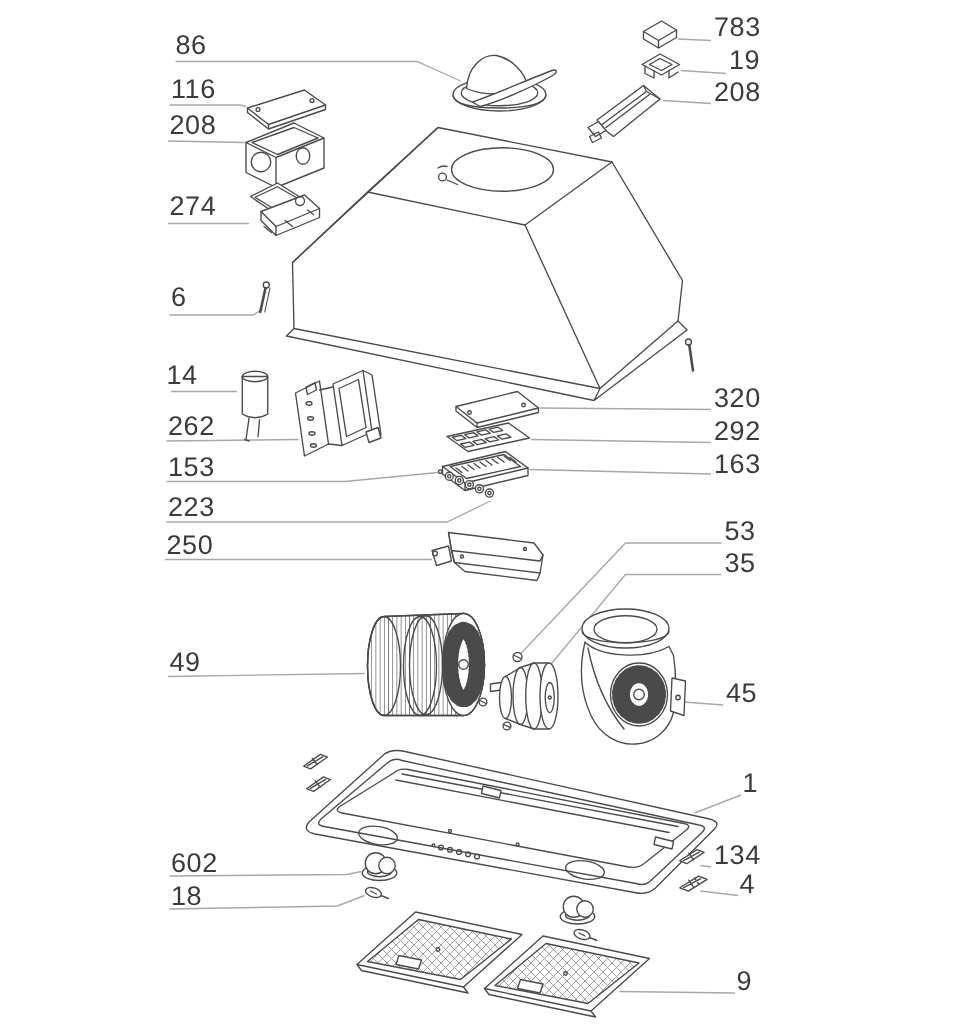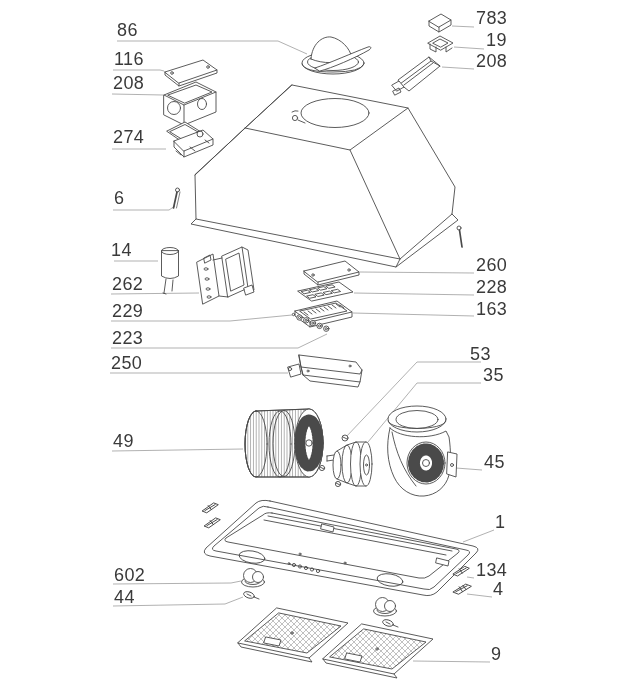--- a/index.html
+++ b/index.html
@@ -322,34 +322,34 @@
   </g>
 </svg>
 
 <div class="lbl" style="left:117px;top:21px">86</div>
 <div class="lbl" style="left:114px;top:50px">116</div>
 <div class="lbl" style="left:113px;top:74px">208</div>
 <div class="lbl" style="left:113px;top:128px">274</div>
 <div class="lbl" style="left:114px;top:189px">6</div>
 <div class="lbl" style="left:111px;top:241px">14</div>
 <div class="lbl" style="left:112px;top:275px">262</div>
-<div class="lbl" style="left:112px;top:302px">229</div>
+<div class="lbl" style="left:112px;top:302px">153</div>
 <div class="lbl" style="left:112px;top:329px">223</div>
 <div class="lbl" style="left:111px;top:354px">250</div>
 <div class="lbl" style="left:113px;top:432px">49</div>
 <div class="lbl" style="left:114px;top:566px">602</div>
-<div class="lbl" style="left:114px;top:588px">44</div>
+<div class="lbl" style="left:114px;top:588px">18</div>
 
 <div class="lbl" style="left:476px;top:9px">783</div>
 <div class="lbl" style="left:486px;top:31px">19</div>
 <div class="lbl" style="left:476px;top:52px">208</div>
-<div class="lbl" style="left:476px;top:256px">260</div>
-<div class="lbl" style="left:476px;top:278px">228</div>
+<div class="lbl" style="left:476px;top:256px">320</div>
+<div class="lbl" style="left:476px;top:278px">292</div>
 <div class="lbl" style="left:476px;top:300px">163</div>
-<div class="lbl" style="left:470px;top:345px">53</div>
+<div class="lbl" style="left:483px;top:345px">53</div>
 <div class="lbl" style="left:483px;top:366px">35</div>
 <div class="lbl" style="left:484px;top:453px">45</div>
 <div class="lbl" style="left:495px;top:513px">1</div>
 <div class="lbl" style="left:476px;top:561px">134</div>
 <div class="lbl" style="left:493px;top:580px">4</div>
 <div class="lbl" style="left:491px;top:645px">9</div>
 
 </div>
 
 </body></html>

